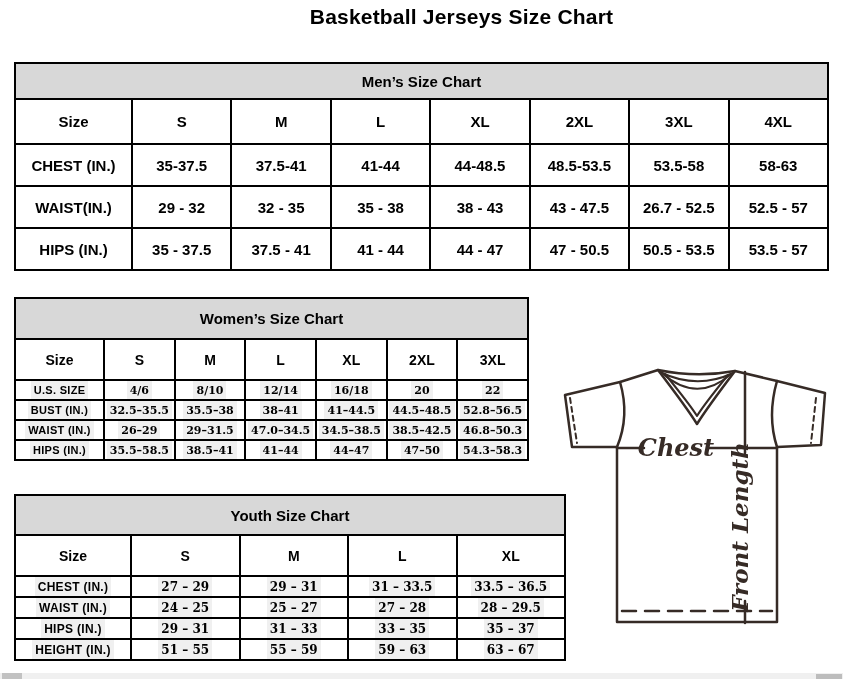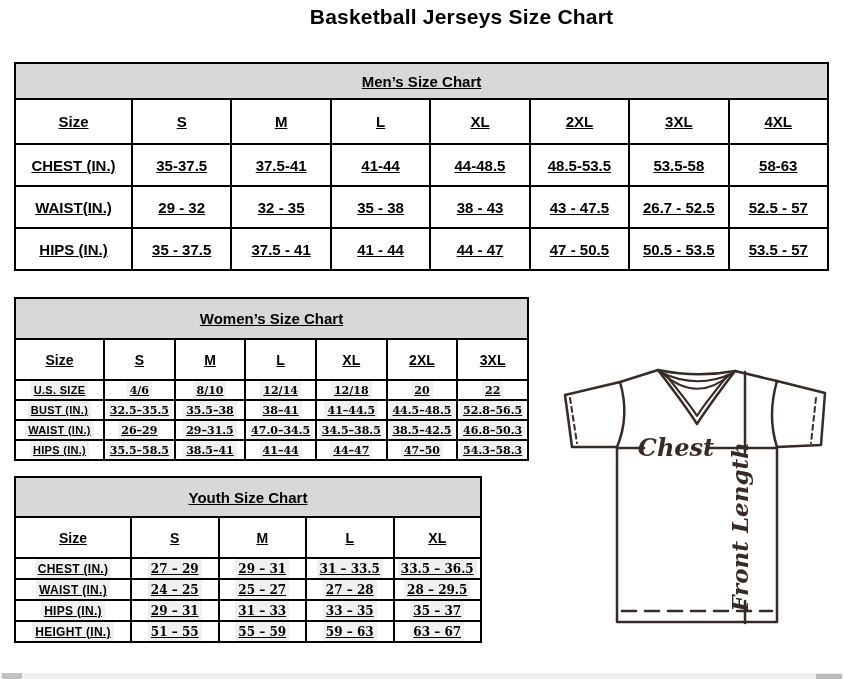--- a/index.html
+++ b/index.html
@@ -4,37 +4,37 @@
 <style>
   html,body{margin:0;padding:0;}
   body{
     width:843px;height:679px;position:relative;overflow:hidden;
     background:#ffffff;font-family:"Liberation Sans",sans-serif;color:#000;
   }
   .page-title{
     position:absolute;top:5px;left:0;width:843px;text-align:center;
     font-size:21px;font-weight:bold;letter-spacing:0.2px;padding-left:40px;
   }
-  table{border-collapse:collapse;table-layout:fixed;position:absolute;background:#fff;text-decoration:underline;}
+  table{border-collapse:collapse;table-layout:fixed;position:absolute;background:#fff;}
   td,th{border:2px solid #000;text-align:center;vertical-align:middle;padding:0;overflow:hidden;}
   .band{background:#d8d8d8;font-weight:bold;font-size:15px;}
   
   #mens-table{left:14px;top:62px;width:815px;}
   #mens-table .band-row td{height:34px;}
   #mens-table .head-row td{height:43px;font-size:15px;font-weight:bold;}
   #mens-table .data-row td{height:40px;font-size:15px;font-weight:bold;}
   
   #womens-table{left:14px;top:297px;width:515px;}
   #womens-table .band-row td{height:39px;}
   #womens-table .head-row td{height:39px;font-size:14px;font-weight:bold;}
   #womens-table .data-row td{height:18px;font-size:11px;font-weight:bold;}
   #womens-table .data-row .rlabel{font-family:"Liberation Sans",sans-serif;letter-spacing:0.3px;}
   #womens-table .data-row .val{font-family:"DejaVu Serif",serif;}
   
-  #youth-table{left:14px;top:476px;width:468px;}
+  #youth-table{left:14px;top:494px;width:552px;}
   #youth-table .band-row td{height:38px;}
   #youth-table .head-row td{height:39px;font-size:14px;font-weight:bold;}
   #youth-table .data-row td{height:19px;font-size:12px;font-weight:bold;}
   #youth-table .data-row .rlabel{letter-spacing:0.3px;}
   #youth-table .data-row .val{font-family:"DejaVu Serif",serif;}
   .hl{background:#f0f0f0;padding:4px 3px;}
   
   #jersey{position:absolute;left:555px;top:360px;width:288px;height:300px;}
   
   .hscrollbar{position:absolute;left:0;bottom:0;width:843px;height:6px;background:#f0f0f0;}
@@ -125,21 +125,21 @@
     <td>L</td>
     <td>XL</td>
     <td>2XL</td>
     <td>3XL</td>
   </tr>
   <tr class="data-row">
     <td class="rlabel"><span class="hl">U.S. SIZE</span></td>
     <td class="val"><span class="hl">4/6</span></td>
     <td class="val"><span class="hl">8/10</span></td>
     <td class="val"><span class="hl">12/14</span></td>
-    <td class="val"><span class="hl">12/18</span></td>
+    <td class="val"><span class="hl">16/18</span></td>
     <td class="val"><span class="hl">20</span></td>
     <td class="val"><span class="hl">22</span></td>
   </tr>
   <tr class="data-row">
     <td class="rlabel"><span class="hl">BUST (IN.)</span></td>
     <td class="val"><span class="hl">32.5–35.5</span></td>
     <td class="val"><span class="hl">35.5–38</span></td>
     <td class="val"><span class="hl">38–41</span></td>
     <td class="val"><span class="hl">41–44.5</span></td>
     <td class="val"><span class="hl">44.5–48.5</span></td>

